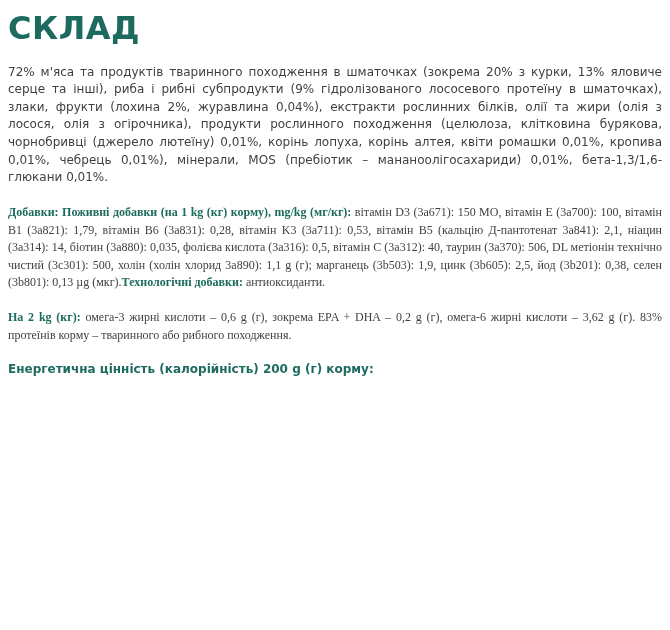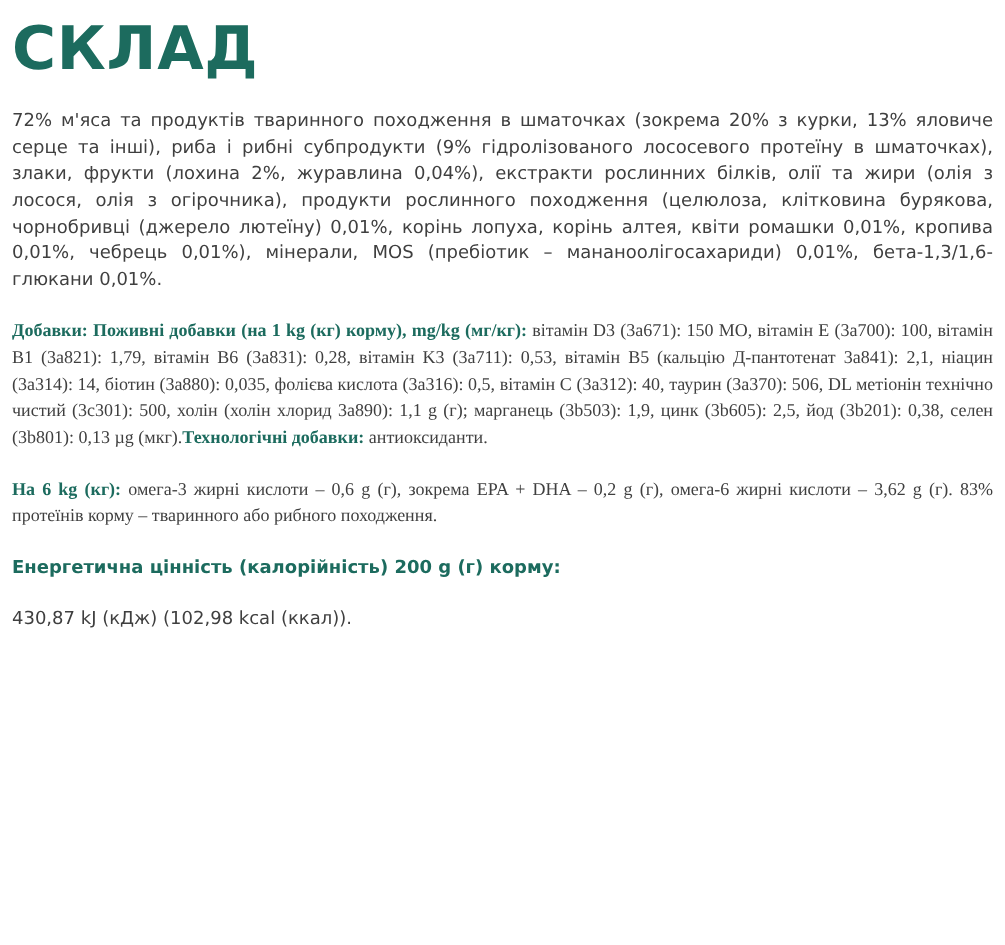--- a/index.html
+++ b/index.html
@@ -14,21 +14,21 @@
     color: #3b3b3b;
     overflow: hidden;
   }
   .page {
     width: 670px;
     box-sizing: border-box;
     padding: 8px 8px 0 8px;
   }
   .title {
     font-family: "DejaVu Sans", "Liberation Sans", sans-serif;
-    font-size: 40px;
+    font-size: 32px;
     font-weight: bold;
     color: #1c6b5e;
     letter-spacing: 0.5px;
     line-height: 1.05;
     margin: 4px 0 18px 0;
   }
   .para {
     font-size: 12px;
     line-height: 1.47;
     text-align: justify;
@@ -56,19 +56,18 @@
 
 <div class="page">
 
   <h1 class="title">СКЛАД</h1>
 
   <p class="para">72% м'яса та продуктів тваринного походження в шматочках (зокрема 20% з курки, 13% яловиче серце та інші), риба і рибні субпродукти (9% гідролізованого лососевого протеїну в шматочках), злаки, фрукти (лохина 2%, журавлина 0,04%), екстракти рослинних білків, олії та жири (олія з лосося, олія з огірочника), продукти рослинного походження (целюлоза, клітковина бурякова, чорнобривці (джерело лютеїну) 0,01%, корінь лопуха, корінь алтея, квіти ромашки 0,01%, кропива 0,01%, чебрець 0,01%), мінерали, MOS (пребіотик – мананоолігосахариди) 0,01%, бета-1,3/1,6-глюкани 0,01%.</p>
 
   <p class="para tight"><span class="lbl">Добавки: Поживні добавки (на 1 kg (кг) корму), mg/kg (мг/кг):</span><span> вітамін D3 (3a671): 150 МО, вітамін Е (3a700): 100, вітамін B1 (3a821): 1,79, вітамін B6 (3a831): 0,28, вітамін K3 (3a711): 0,53, вітамін B5 (кальцію Д-пантотенат 3a841): 2,1, ніацин (3a314): 14, біотин (3a880): 0,035, фолієва кислота (3a316): 0,5, вітамін C (3a312): 40, таурин (3a370): 506, DL метіонін технічно чистий (3c301): 500, холін (холін хлорид 3a890): 1,1 g (г); марганець (3b503): 1,9, цинк (3b605): 2,5, йод (3b201): 0,38, селен (3b801): 0,13 µg (мкг).</span><span class="lbl">Технологічні добавки:</span><span> антиоксиданти.</span></p>
 
 
-  <p class="para tight"><span class="lbl">На 6 kg (кг):</span><span> омега-3 жирні кислоти – 0,6 g (г), зокрема EPA + DHA – 0,2 g (г), омега-6 жирні кислоти – 3,62 g (г). 83% протеїнів корму – тваринного або рибного походження.</span></p>
+  <p class="para tight"><span class="lbl">На 2 kg (кг):</span><span> омега-3 жирні кислоти – 0,6 g (г), зокрема EPA + DHA – 0,2 g (г), омега-6 жирні кислоти – 3,62 g (г). 83% протеїнів корму – тваринного або рибного походження.</span></p>
 
   <p class="para energy"><span class="lbl">Енергетична цінність (калорійність) 200 g (г) корму:</span></p>
 
-  <p class="para">430,87 kJ (кДж) (102,98 kcal (ккал)).</p>
 
 </div>
 
 </body></html>

